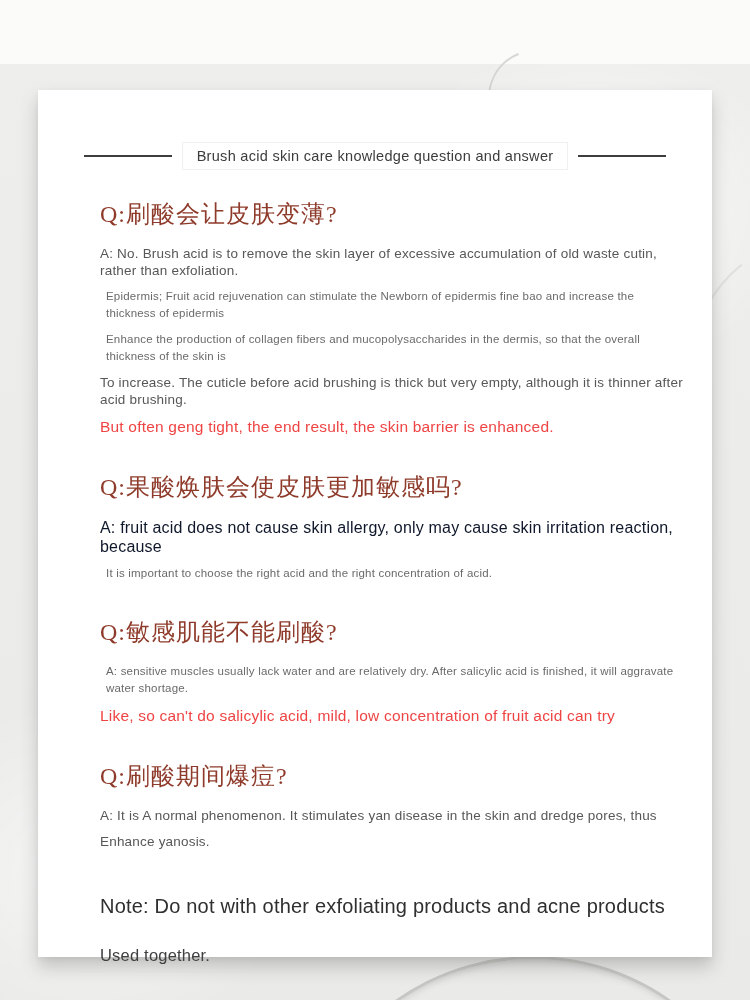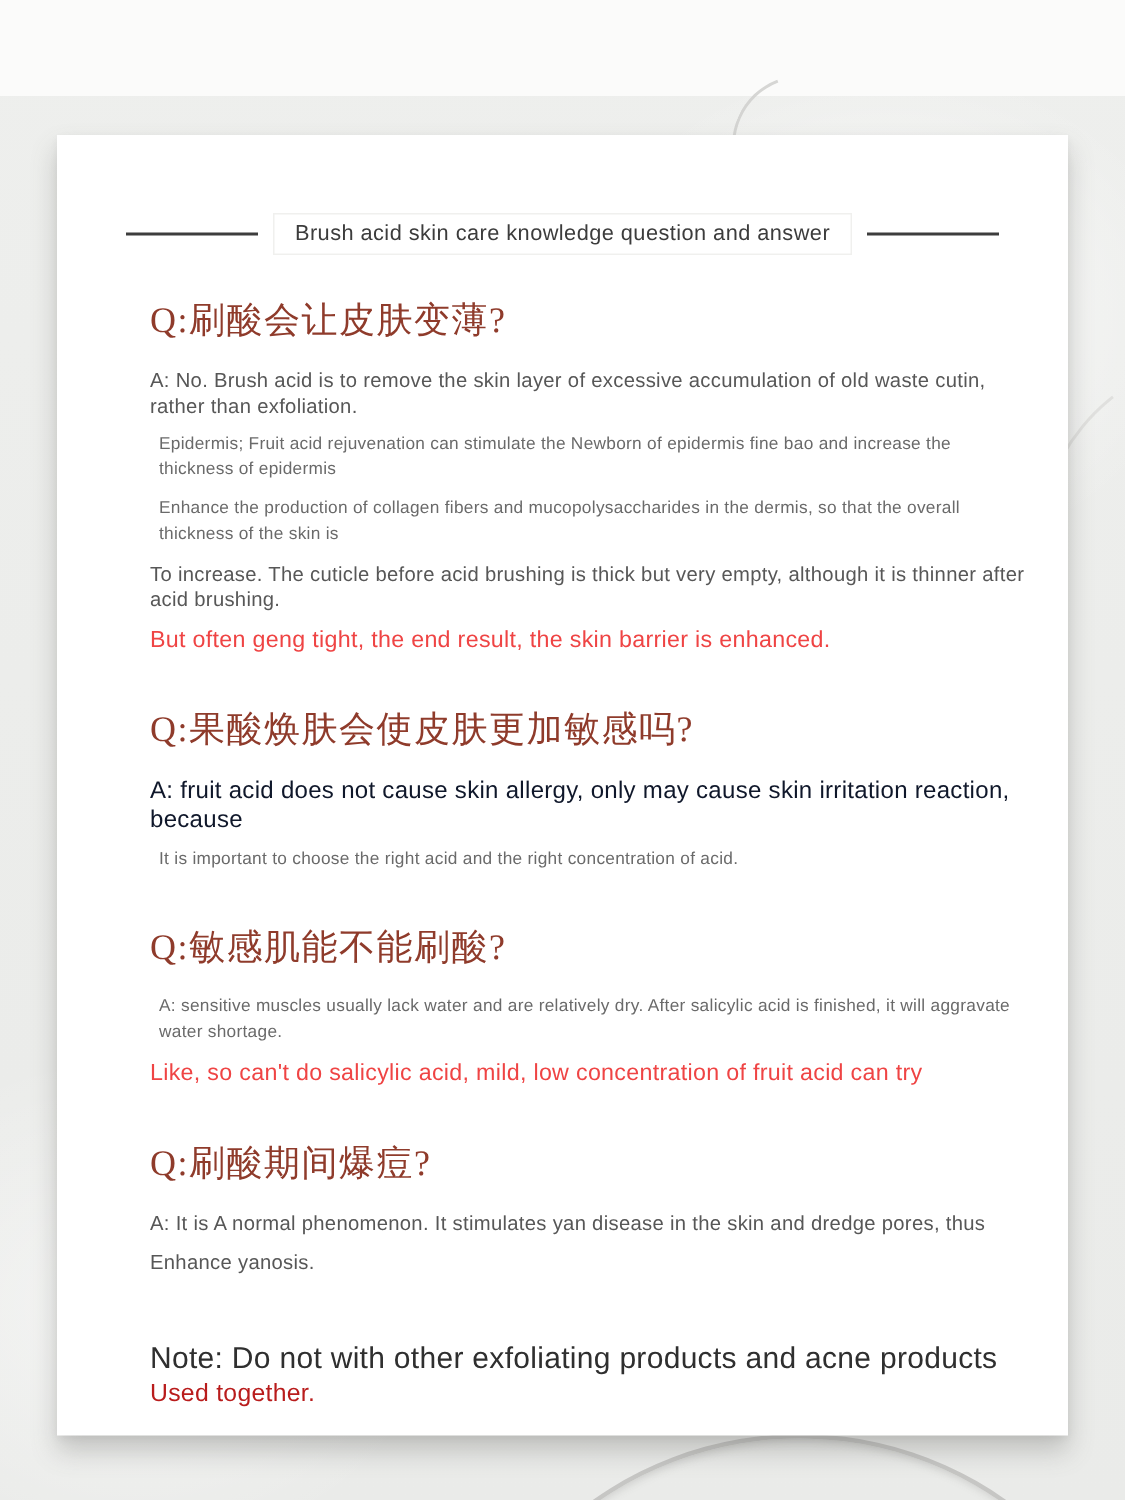--- a/index.html
+++ b/index.html
@@ -116,24 +116,24 @@
   
   .note { margin-top: 44px; }
   .note-main {
     margin: 0;
     font-size: 20px;
     line-height: 24px;
     color: #2f2f2f;
     letter-spacing: .2px;
   }
   .note-accent {
-    margin: 0 0 0;
+    margin: 26px 0 0;
     font-size: 16.5px;
     line-height: 22px;
-    color: #b91c1c;
+    color: #404040;
     letter-spacing: .2px;
   }
 </style>
 </head>
 <body>
 
 <div id="screen">
 
   <div class="bg-top-band"></div>
   <div class="bg-soft-light-1"></div>

